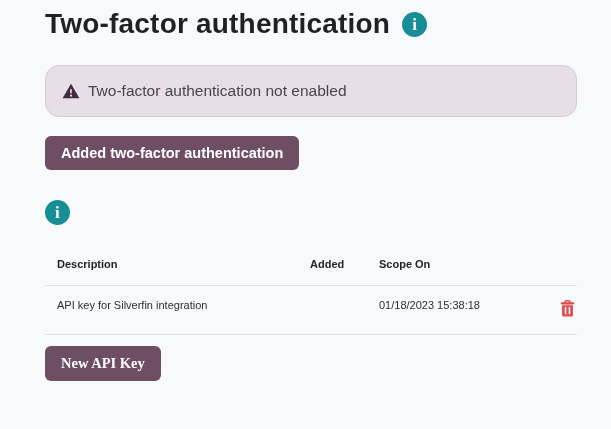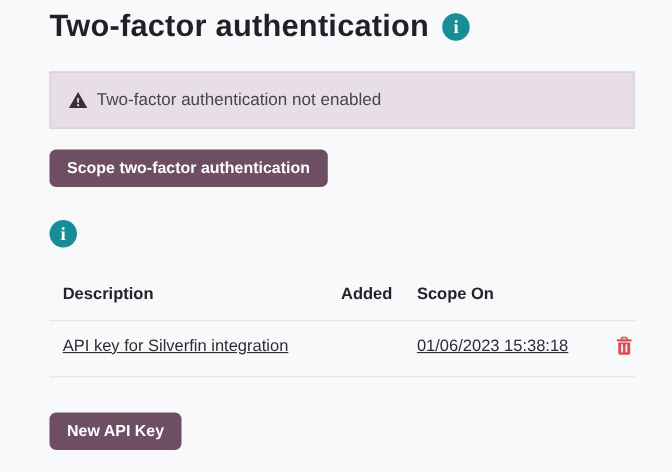--- a/index.html
+++ b/index.html
@@ -36,21 +36,21 @@
     font-size: 17px;
     line-height: 1;
     flex: 0 0 auto;
     cursor: pointer;
   }
   .alert {
     margin-top: 25px;
     width: 532px;
     background: #e8dee8;
     border: 1px solid #d8c9d6;
-    border-radius: 0;
+    border-radius: 14px;
     padding: 16px 16px;
     display: flex;
     align-items: center;
     gap: 8px;
     font-size: 15.5px;
     color: #45464c;
   }
   .alert svg { flex: 0 0 auto; display: block; }
   .btn {
     display: inline-block;
@@ -69,71 +69,70 @@
   table.api-table {
     margin-top: 20px;
     width: 532px;
     border-collapse: collapse;
     table-layout: fixed;
   }
   .api-table th, .api-table td {
     text-align: left;
     vertical-align: top;
     padding: 12px 12px;
-    font-size: 15px;
+    font-size: 11px;
     line-height: 1.45;
   }
   .api-table thead th {
     font-weight: 700;
     color: #212529;
     border-bottom: 1px solid #dee2e6;
   }
   .api-table tbody td {
     color: #2b2f33;
     border-bottom: 1px solid #dee2e6;
-    text-decoration: underline;
   }
   .col-desc   { width: 253px; }
   .col-scope  { width: 69px; }
   .col-added  { width: 165px; }
   .col-action { width: 45px; }
   td.cell-action {
     text-align: right;
     padding-right: 2px;
     padding-top: 14px;
   }
   .trash-btn {
     background: none;
     border: none;
     padding: 0;
     cursor: pointer;
     display: inline-block;
   }
-  .new-key-btn { margin-top: 32px; }
+  .new-key-btn { margin-top: 11px; font-family: Liberation Serif, serif; }
 </style>
 </head>
 <body>
 
 <div class="page">
 
   <h1 class="section-heading">
     <span>Two-factor authentication</span>
     <span class="info-icon">i</span>
   </h1>
 
   <div class="alert">
     <svg width="18" height="18" viewBox="0 0 24 24">
       <path d="M12 2.2 L23.2 21.6 L0.8 21.6 Z" fill="#3f2b3c"></path>
       <rect x="10.9" y="9.2" width="2.2" height="6.2" rx="1" fill="#e8dee8"></rect>
       <circle cx="12" cy="18.2" r="1.4" fill="#e8dee8"></circle>
     </svg>
     <span>Two-factor authentication not enabled</span>
   </div>
 
-  <button class="btn">Scope two-factor authentication</button>
+  <button class="btn">Added two-factor authentication</button>
 
   <div class="section-2">
     <h1 class="section-heading">
       <span class="info-icon">i</span>
     </h1>
 
     <table class="api-table">
       <colgroup>
         <col class="col-desc">
           <col class="col-scope">
@@ -145,21 +144,21 @@
           <th>Description</th>
           <th>Added</th>
           <th>Scope On</th>
           <th></th>
         </tr>
       </thead>
       <tbody>
         <tr>
           <td>API key for Silverfin integration</td>
           <td></td>
-          <td>01/06/2023 15:38:18</td>
+          <td>01/18/2023 15:38:18</td>
           <td class="cell-action">
             <button class="trash-btn">
               <svg width="15" height="17" viewBox="0 0 16 18">
                 <rect x="5.4" y="0.7" width="5.2" height="3" rx="1.1" fill="none" stroke="#dc4c51" stroke-width="1.5"></rect>
                 <rect x="0.8" y="2.4" width="14.4" height="2.3" rx="1.1" fill="#dc4c51"></rect>
                 <path d="M2.2 5.6 h11.6 v10.2 a1.7 1.7 0 0 1 -1.7 1.7 h-8.2 a1.7 1.7 0 0 1 -1.7 -1.7 Z" fill="#dc4c51"></path>
                 <rect x="5.1" y="7.4" width="1.6" height="7.8" fill="#f8f9fa"></rect>
                 <rect x="9.3" y="7.4" width="1.6" height="7.8" fill="#f8f9fa"></rect>
               </svg>
             </button>

